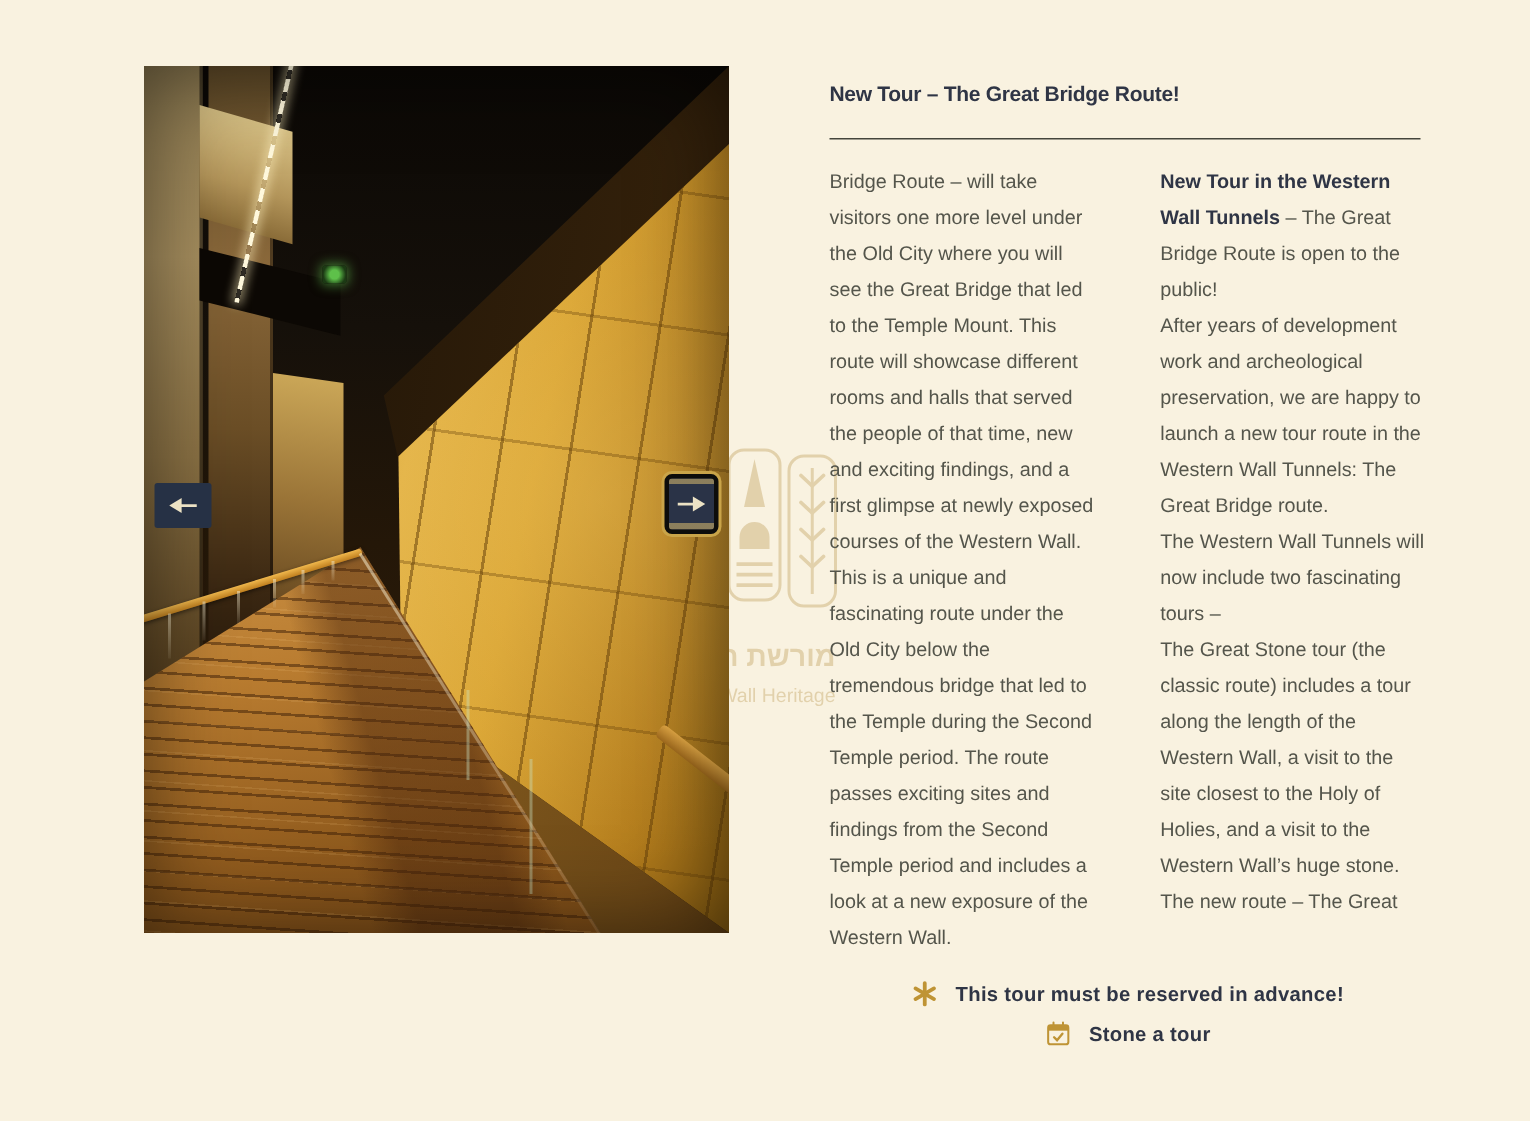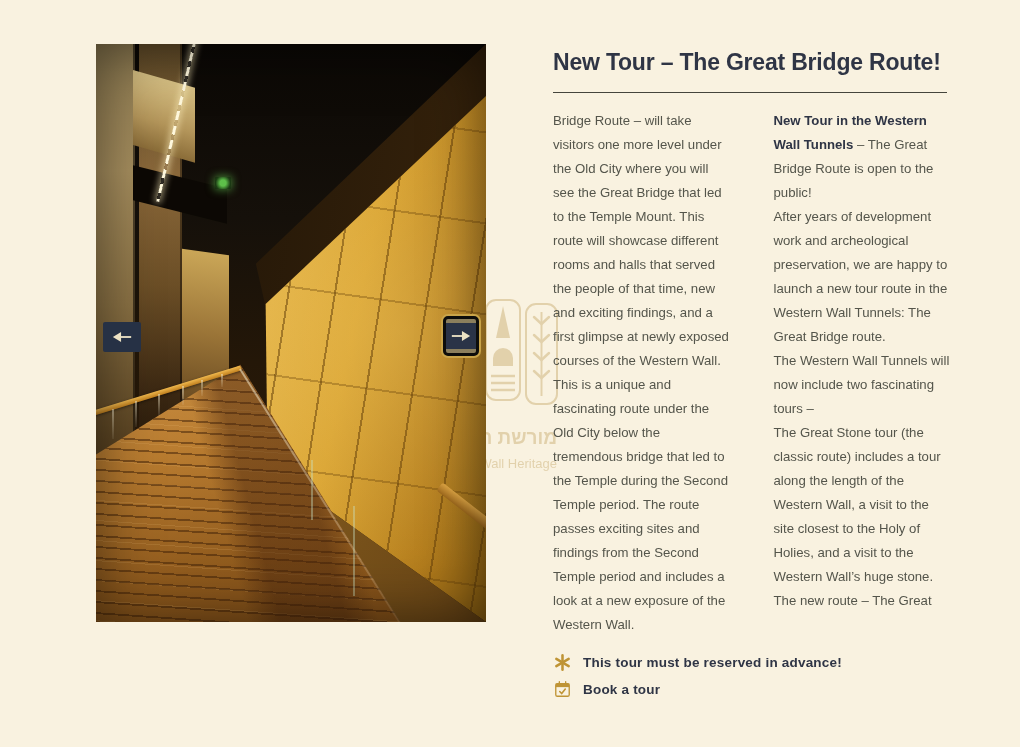--- a/index.html
+++ b/index.html
@@ -74,30 +74,30 @@
   .nav-btn{position:absolute;display:flex;align-items:center;justify-content:center;cursor:pointer;padding:0;}
   .nav-prev{left:7px;top:278px;width:38px;height:30px;background:#263145;border:0;border-radius:2px;}
   .nav-next{left:347px;top:272px;width:36px;height:40px;box-sizing:border-box;
     border:3px solid #0d0d0b;border-radius:5px;box-shadow:0 0 0 2px #c9a449;
     background:linear-gradient(180deg,rgba(150,135,95,.9) 0 4px,rgba(0,0,0,0) 4px calc(100% - 4px),rgba(150,135,95,.9) calc(100% - 4px)),#2a3347;}
   .nav-btn svg{display:block;}
 
   
   .content{position:absolute;left:553px;top:46px;width:397px;z-index:2;}
   .content h1{
-    margin:0;font-size:23px;line-height:32px;font-weight:bold;color:#2f3545;letter-spacing:-.2px;white-space:nowrap;
+    margin:0;font-size:14px;line-height:32px;font-weight:bold;color:#2f3545;letter-spacing:-.2px;white-space:nowrap;
   }
   .title-rule{border:0;border-top:1.5px solid #45453c;margin:14px 0 0 0;width:394px;}
   .cols{display:flex;gap:44px;margin-top:16px;}
   .col{width:179px;font-size:13.2px;line-height:24px;color:#54554b;white-space:pre-line;}
   .col b{color:#2f3545;font-weight:bold;}
 
   
   .features{list-style:none;margin:16px 0 0 0;padding:0;display:flex;flex-direction:column;gap:8px;}
-  .feature{display:flex;align-items:center;gap:11px;}
+  .feature{display:flex;align-items:center;gap:11px;justify-content:center;}
   .feature .f-icon{width:19px;height:19px;color:#bf9435;flex:0 0 auto;display:flex;align-items:center;justify-content:center;}
   .feature .f-label{font-size:13.5px;font-weight:bold;color:#2f3545;letter-spacing:.2px;}
 </style>
 </head>
 <body>
 
 <div class="page">
 
   <div class="watermark">
     <svg width="182" height="196" viewBox="0 0 182 196" fill="none" stroke="currentColor">
@@ -183,18 +183,18 @@
       </li>
       <li class="feature">
         <span class="f-icon">
           <svg width="19" height="19" viewBox="0 0 24 24" fill="none" stroke="currentColor" stroke-width="1.7" stroke-linecap="round">
             <rect x="3.5" y="4.5" width="17" height="16" rx="2"></rect>
             <rect x="3.5" y="4.5" width="17" height="4.5" fill="currentColor" stroke="none"></rect>
             <path d="M8 2.2 V6 M16 2.2 V6"></path>
             <path d="M8.5 14.5 L11 17 L15.5 11.5" stroke-width="2"></path>
           </svg>
         </span>
-        <span class="f-label">Book a tour</span>
+        <span class="f-label">Stone a tour</span>
       </li>
     </ul>
   </div>
 
 </div>
 
 </body></html>

